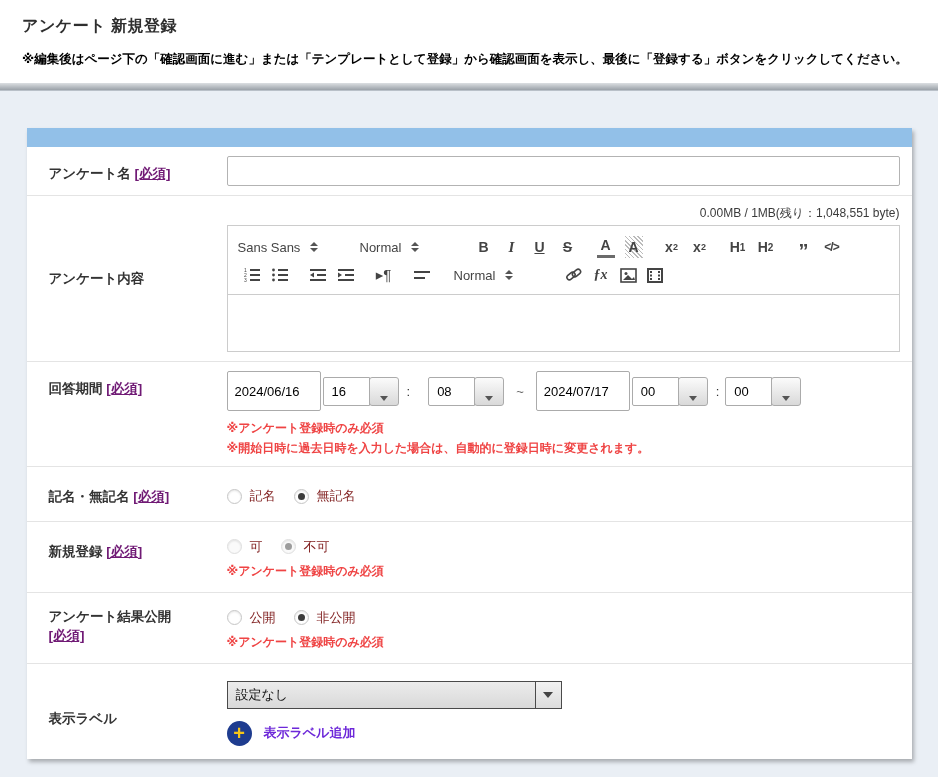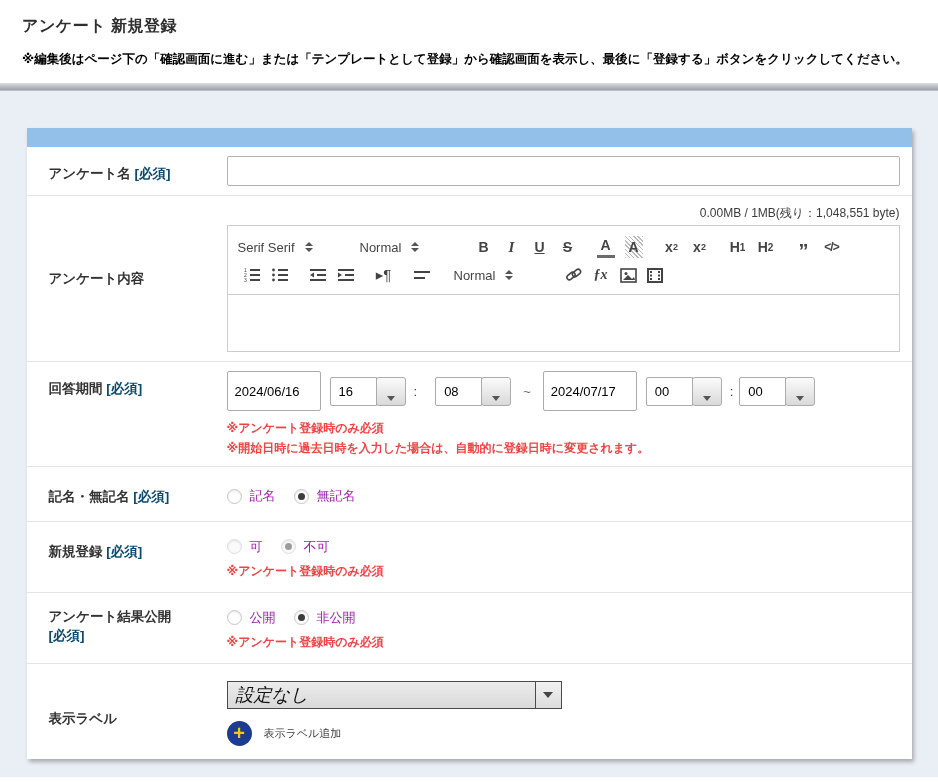--- a/index.html
+++ b/index.html
@@ -14,21 +14,21 @@
 
   
   .page-bg { background:#eaeff5; height:686px; padding-top:37px; }
   .card { width:885px; margin:0 auto; background:#fff; box-shadow:2px 3px 4px rgba(0,0,0,0.28); }
   .card-accent { height:19px; background:#92c0e8; }
 
   
   .row { display:flex; border-bottom:1px solid #e4e4e4; padding:9px 12px 9px 0; }
   .row:last-child { border-bottom:none; }
   .row-label { width:200px; flex:0 0 200px; padding:8px 10px 0 22px; font-size:13.5px; font-weight:bold; color:#333; line-height:1.45; }
-  .req { color:#0c4a6e; }
+  .req { color:#701a75;text-decoration:underline; }
   .row-content { flex:1; min-width:0; }
   .counter { text-align:right; font-size:12px; color:#3a3a3a; margin-bottom:3px; }
 
   
   .text-input { width:100%; height:30px; border:1px solid #b3b3b3; border-radius:2px; background:#fff; font-size:13px; padding:0 6px; font-family:inherit; }
   .editor-toolbar { border:1px solid #ccc; background:#fff; padding:8px 10px 6px; }
   .editor-body { border:1px solid #ccc; border-top:none; height:57px; background:#fff; }
 
   
   .tb-row { display:flex; align-items:center; height:26px; }
@@ -50,45 +50,45 @@
   .tb-h small { font-size:10px; font-weight:bold; }
   .tb-quote { font-size:20px; line-height:0.4; padding-top:8px; }
   .tb-code { font-size:12px; letter-spacing:-1px; }
   .tb-svg { display:inline-flex; align-items:center; justify-content:center; margin:0 5px; cursor:pointer; }
   .tb-svg svg { display:block; }
   .tb-formula { font-family:"Liberation Serif",serif; font-style:italic; font-size:14px; }
 
   
   .period-line { display:flex; align-items:center; }
   .date-input { width:94px; height:40px; border:1px solid #ababab; border-radius:2px; font-size:13px; padding:0 7px; font-family:inherit; }
-  .combo { display:flex; align-items:stretch; margin-left:9px; }
+  .combo { display:flex; align-items:stretch; margin-left:2px; }
   .combo-input { width:47px; height:29px; border:1px solid #ababab; border-radius:2px 0 0 2px; font-size:13px; padding:0 8px; font-family:inherit; }
   .combo-btn { width:30px; height:29px; margin-left:-1px; border:1px solid #ababab; border-radius:3px; background:linear-gradient(#fbfbfb,#d9d9d9); display:flex; align-items:flex-end; justify-content:center; padding-bottom:4px; cursor:pointer; }
   .combo-btn i { width:0; height:0; border-left:4px solid transparent; border-right:4px solid transparent; border-top:5px solid #555; }
   .colon { margin:0 6px 0 8px; color:#333; font-size:13px; }
   .tilde { margin:0 12px; color:#666; font-size:13px; }
   .note { font-size:12px; font-weight:bold; color:#ef4444; margin-top:6px; line-height:1.5; }
 
   
   .radio-line { display:flex; align-items:center; padding-top:8px; }
-  .radio-opt { display:inline-flex; align-items:center; margin-right:18px; font-size:13px; color:#a21caf; cursor:pointer; }
+  .radio-opt { display:inline-flex; align-items:center; margin-right:18px; font-size:13px; color:#7f1d1d; cursor:pointer; }
   .radio { width:15px; height:15px; border-radius:50%; border:1px solid #c6c6c6; background:#fff; box-shadow:inset 0 1px 2px rgba(0,0,0,0.10); position:relative; margin-right:8px; flex:0 0 15px; }
   .radio.checked::after { content:""; position:absolute; left:3px; top:3px; width:7px; height:7px; border-radius:50%; background:#3c3c3c; }
   .radio.dis { border-color:#dedede; background:#fafafa; }
   .radio.dis.checked::after { background:#9c9c9c; }
 
   
   .link { color:#1b2bce; font-size:12.5px; font-weight:bold; cursor:pointer; }
   .select-box { margin-top:6px; width:335px; height:28px; border:1px solid #4a4a4a; background:linear-gradient(#ececec,#d9d9d9); display:flex; align-items:center; cursor:pointer; }
-  .select-value { flex:1; font-size:18px; color:#111; padding:0 8px;font-style:italic; }
+  .select-value { flex:1; font-size:13px; color:#111; padding:0 8px; }
   .select-arrow { width:26px; height:100%; border-left:1px solid #4a4a4a; display:flex; align-items:center; justify-content:center; background:linear-gradient(#f2f2f2,#dcdcdc); }
   .select-arrow i { width:0; height:0; border-left:5px solid transparent; border-right:5px solid transparent; border-top:6px solid #444; }
   .add-line { display:flex; align-items:center; margin-top:12px; cursor:pointer; }
   .plus-circle { width:25px; height:25px; border-radius:50%; background:#1e3c8f; color:#f5c518; display:flex; align-items:center; justify-content:center; font-size:20px; font-weight:bold; line-height:1; margin-right:12px; }
-  .add-label { color:#404040; font-size:11px; font-weight:normal; }
+  .add-label { color:#6d28d9; font-size:13px; font-weight:bold; }
 
   svg .ln { stroke:#444; stroke-width:1.6; }
   svg .fat { stroke:#444; stroke-width:2; }
 </style>
 </head>
 <body>
 
 <div class="top-area">
   <div class="page-title">アンケート 新規登録</div>
   <div class="warning">※編集後はページ下の「確認画面に進む」または「テンプレートとして登録」から確認画面を表示し、最後に「登録する」ボタンをクリックしてください。</div>
@@ -112,21 +112,21 @@
     <div class="row">
       <div class="row-label" style="padding-top:64px;">
         <span>アンケート内容</span>
       </div>
       <div class="row-content">
         <div class="counter">0.00MB / 1MB(残り：1,048,551 byte)</div>
 
         <div class="editor-toolbar">
           <div class="tb-row">
             <span class="picker" style="width:108px;">
-              <span class="picker-label">Serif Serif</span>
+              <span class="picker-label">Sans Sans</span>
               <span class="updown">
                   <i class="up"></i>
                   <i class="dn"></i>
                 </span>
             </span>
             <span class="picker" style="width:100px;margin-left:14px;">
               <span class="picker-label">Normal</span>
               <span class="updown">
                   <i class="up"></i>
                   <i class="dn"></i>

